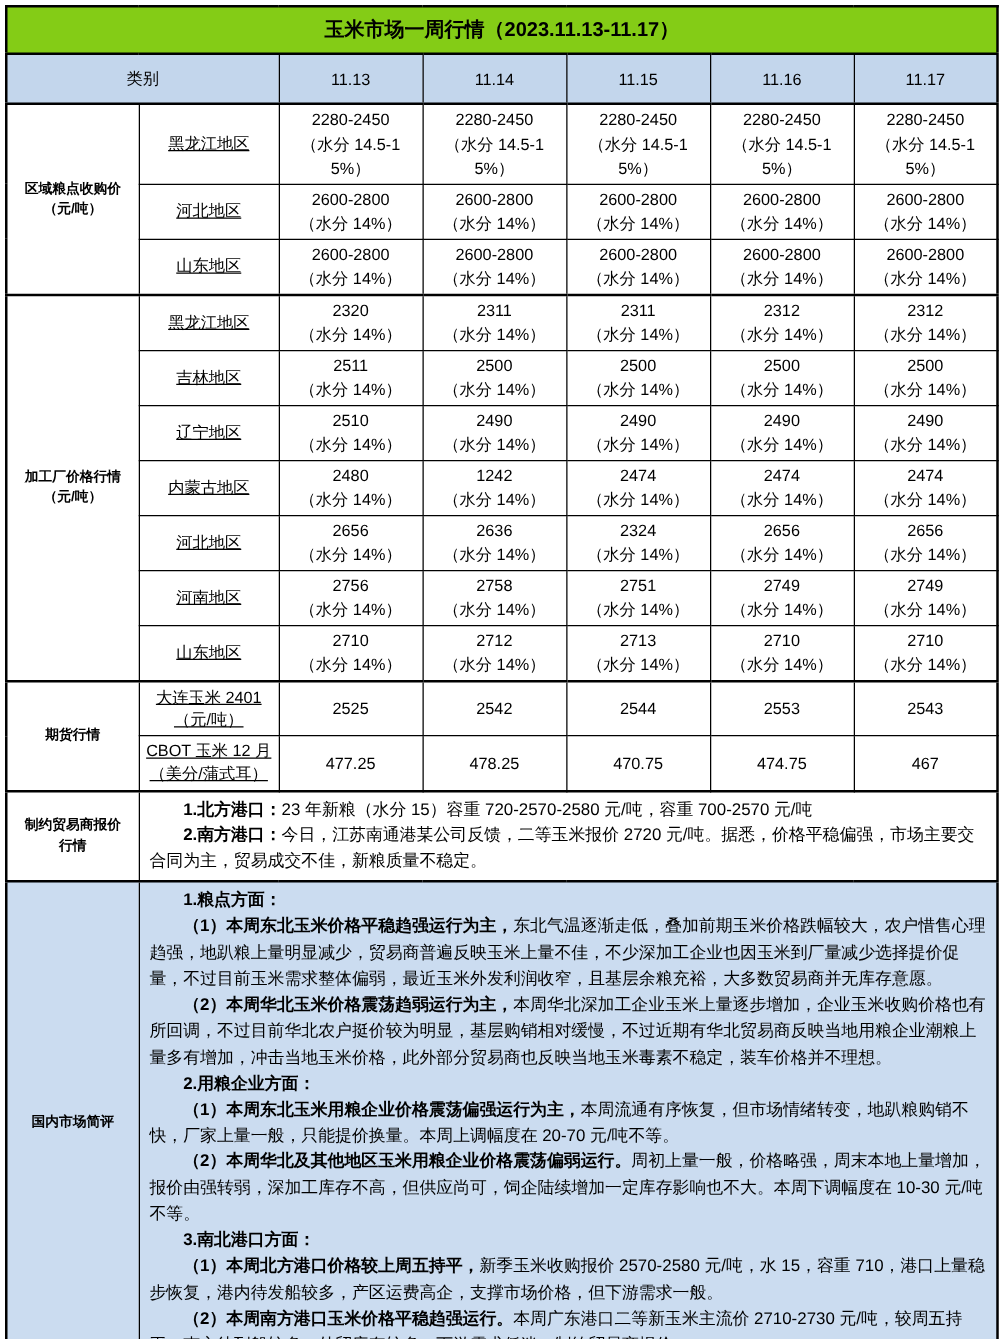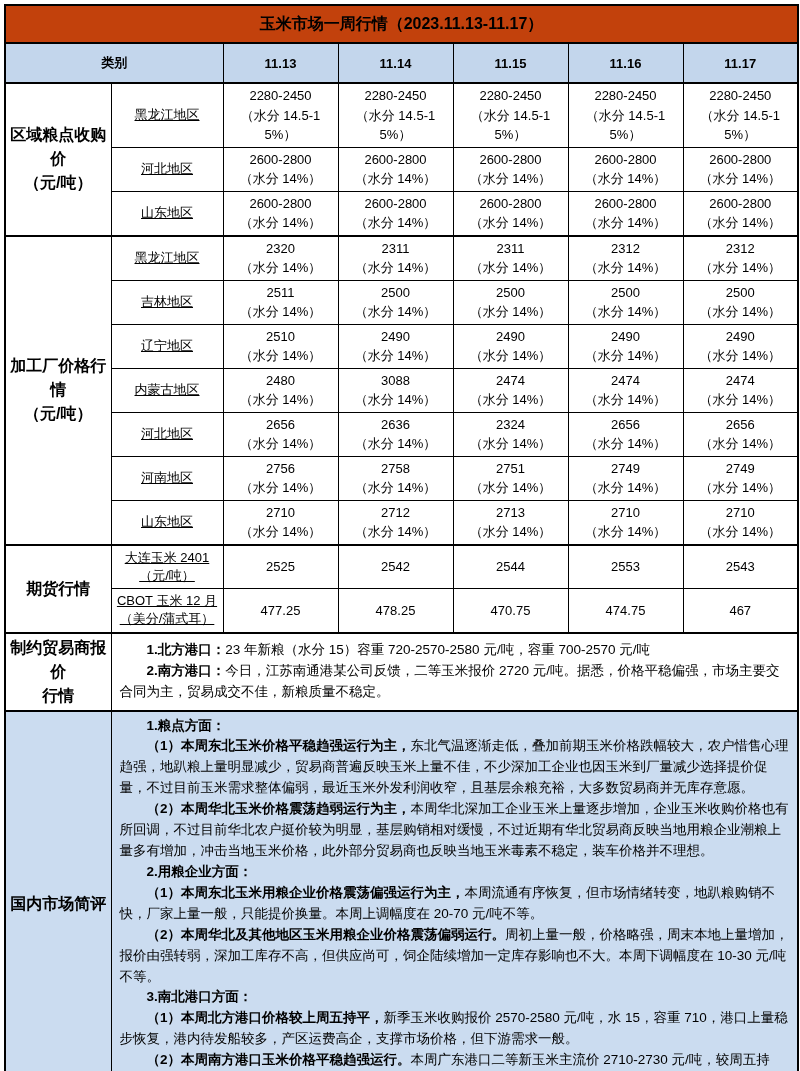--- a/index.html
+++ b/index.html
@@ -1,23 +1,23 @@
 <!DOCTYPE html>
 <html><head>
 <meta charset="utf-8">
 <style>
   html,body{margin:0;padding:0;background:#fff;}
   body{width:800px;font-family:"Liberation Sans","DejaVu Sans",sans-serif;color:#000;}
   .page{padding:4px;}
   table{border-collapse:collapse;width:792px;table-layout:fixed;border:2px solid #000;}
   td{border:1px solid #000;text-align:center;vertical-align:middle;padding:2px 4px;font-size:13px;word-break:break-all;}
   tr.sep>td{border-top:2px solid #000;}
-  .title-cell{background:#c2410c;font-weight:bold;font-size:16px;height:32px;}
-  .head-row td{background:#C3D6EC;font-weight:bold;height:34px;font-size:13px;}
-  .label-cell{font-weight:bold;font-size:16px;line-height:1.5;}
+  .title-cell{background:#84cc16;font-weight:bold;font-size:16px;height:32px;}
+  .head-row td{background:#C3D6EC;font-weight:normal;height:34px;font-size:13px;}
+  .label-cell{font-weight:bold;font-size:11px;line-height:1.5;}
   .label-cell span{display:block;}
   .data-row{height:44px;}
   .rowname{font-size:13px;line-height:1.4;text-decoration:underline;}
   .rowname span{display:block;}
   .v .p,.v .m{display:block;line-height:1.5;}
   .text-cell{text-align:left;padding:4px 8px;}
   .text-cell p{margin:0;text-indent:2em;line-height:1.55;font-size:13.5px;}
   .review-row td{background:#CBDCF0;}
 </style>
 </head>
@@ -196,21 +196,21 @@
             <span class="m">（水分 14%）</span>
           </td>
   </tr>
   <tr class="data-row">
     <td class="rowname">内蒙古地区</td>
     <td class="v">
             <span class="p">2480</span>
             <span class="m">（水分 14%）</span>
           </td>
     <td class="v">
-            <span class="p">3088</span>
+            <span class="p">1242</span>
             <span class="m">（水分 14%）</span>
           </td>
     <td class="v">
             <span class="p">2474</span>
             <span class="m">（水分 14%）</span>
           </td>
     <td class="v">
             <span class="p">2474</span>
             <span class="m">（水分 14%）</span>
           </td>

